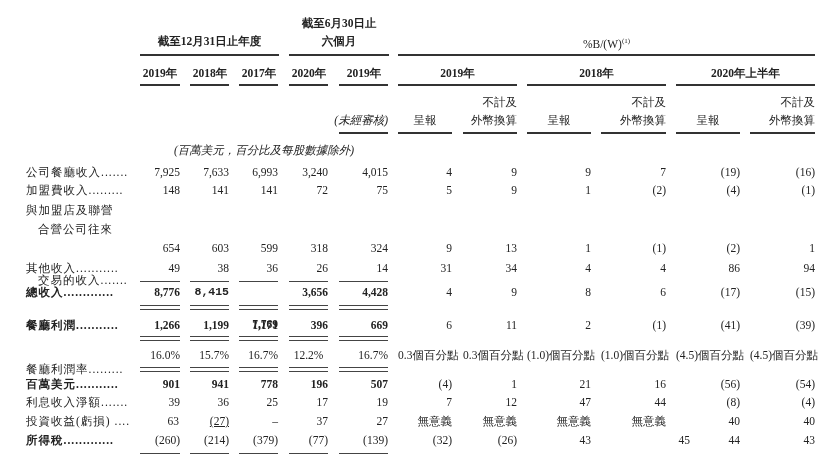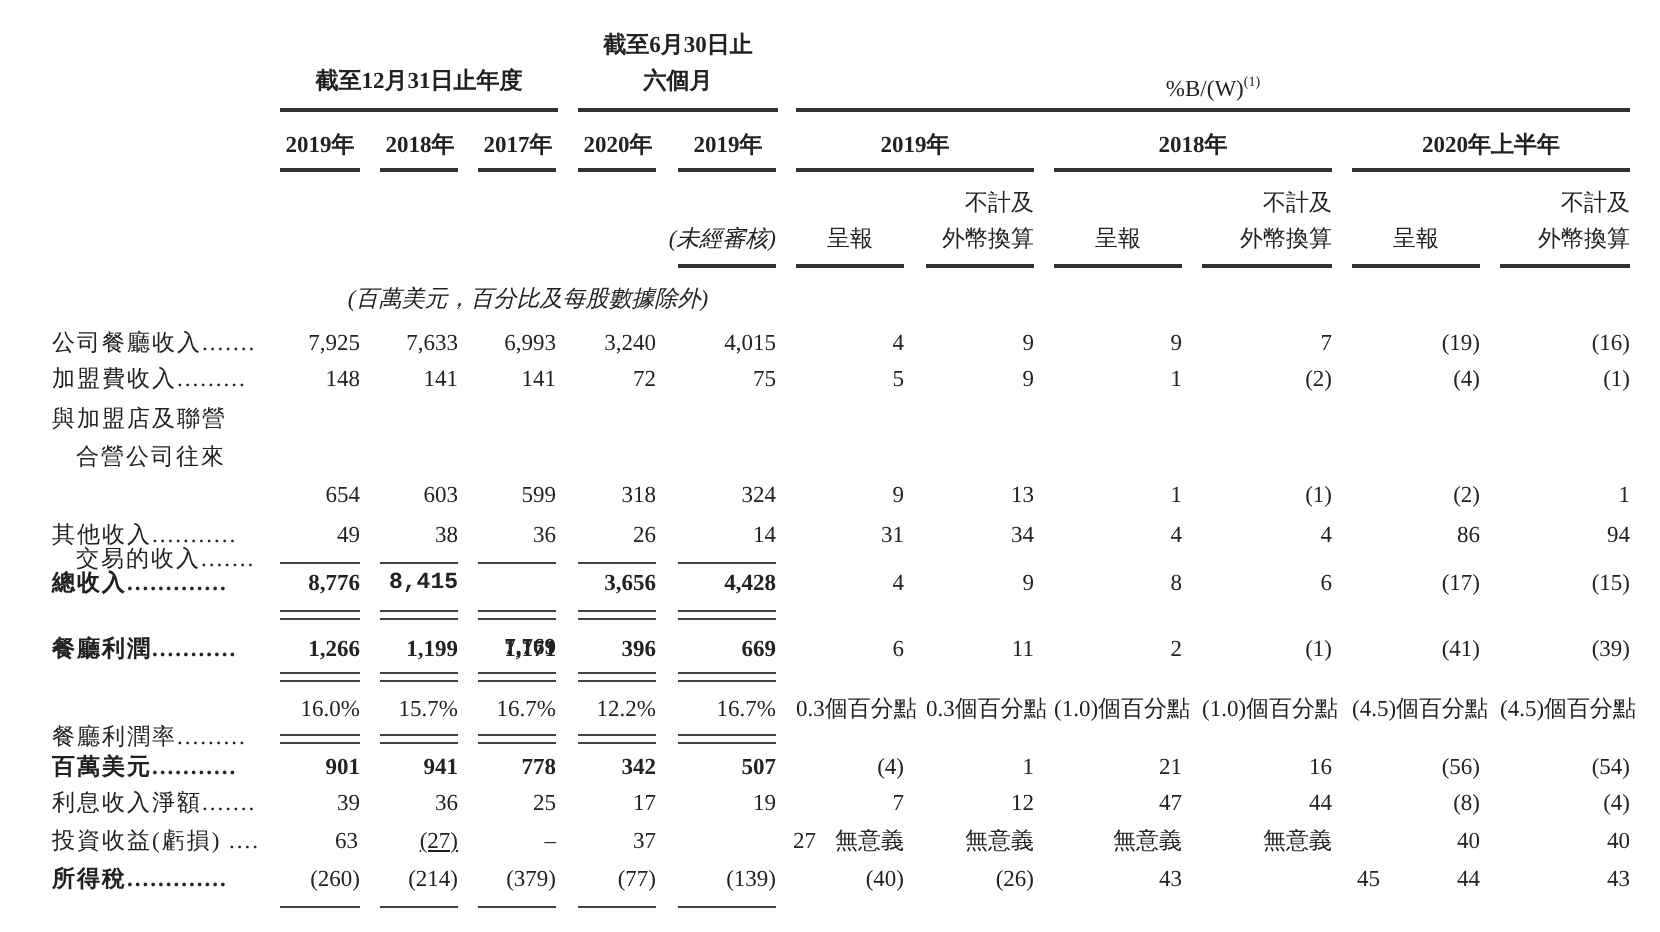--- a/index.html
+++ b/index.html
@@ -140,33 +140,33 @@
     <div class="t r" style="left: 398px; width: 54px; top: 318px;">6</div>
     <div class="t r" style="left: 463px; width: 54px; top: 318px;">11</div>
     <div class="t r" style="left: 527px; width: 64px; top: 318px;">2</div>
     <div class="t r" style="left: 601px; width: 65px; top: 318px;">(1)</div>
     <div class="t r" style="left: 676px; width: 64px; top: 318px;">(41)</div>
     <div class="t r" style="left: 750px; width: 65px; top: 318px;">(39)</div>
     <div class="lbl" style="top: 348px; left: 26px; margin-top: 14px;">餐廳利潤率.........</div>
     <div class="t r" style="left: 140px; width: 40px; top: 348px;">16.0%</div>
     <div class="t r" style="left: 190px; width: 39px; top: 348px;">15.7%</div>
     <div class="t r" style="left: 239px; width: 39px; top: 348px;">16.7%</div>
-    <div class="t r" style="left: 289px; width: 39px; top: 348px;">12.2%</div>
+    <div class="t r" style="left: 289px; width: 39px; top: 348px; text-align: center;">12.2%</div>
     <div class="t r" style="left: 339px; width: 49px; top: 348px;">16.7%</div>
     <div class="t r" style="left: 398px; width: 54px; top: 348px;">0.3個百分點</div>
     <div class="t r" style="left: 463px; width: 54px; top: 348px;">0.3個百分點</div>
     <div class="t r" style="left: 527px; width: 64px; top: 348px;">(1.0)個百分點</div>
     <div class="t r" style="left: 601px; width: 65px; top: 348px;">(1.0)個百分點</div>
     <div class="t r" style="left: 676px; width: 64px; top: 348px;">(4.5)個百分點</div>
     <div class="t r" style="left: 750px; width: 65px; top: 348px;">(4.5)個百分點</div>
     <div class="lbl b" style="top: 377px; left: 26px;">百萬美元...........</div>
     <div class="t r b" style="left: 140px; width: 40px; top: 377px;">901</div>
     <div class="t r b" style="left: 190px; width: 39px; top: 377px;">941</div>
     <div class="t r b" style="left: 239px; width: 39px; top: 377px;">778</div>
-    <div class="t r b" style="left: 289px; width: 39px; top: 377px;">342</div>
+    <div class="t r b" style="left: 289px; width: 39px; top: 377px;">196</div>
     <div class="t r b" style="left: 339px; width: 49px; top: 377px;">507</div>
     <div class="t r" style="left: 398px; width: 54px; top: 377px;">(4)</div>
     <div class="t r" style="left: 463px; width: 54px; top: 377px;">1</div>
     <div class="t r" style="left: 527px; width: 64px; top: 377px;">21</div>
     <div class="t r" style="left: 601px; width: 65px; top: 377px;">16</div>
     <div class="t r" style="left: 676px; width: 64px; top: 377px;">(56)</div>
     <div class="t r" style="left: 750px; width: 65px; top: 377px;">(54)</div>
     <div class="lbl" style="top: 395px; left: 26px;">利息收入淨額.......</div>
     <div class="t r" style="left: 140px; width: 40px; top: 395px;">39</div>
     <div class="t r" style="left: 190px; width: 39px; top: 395px;">36</div>
@@ -177,34 +177,34 @@
     <div class="t r" style="left: 463px; width: 54px; top: 395px;">12</div>
     <div class="t r" style="left: 527px; width: 64px; top: 395px;">47</div>
     <div class="t r" style="left: 601px; width: 65px; top: 395px;">44</div>
     <div class="t r" style="left: 676px; width: 64px; top: 395px;">(8)</div>
     <div class="t r" style="left: 750px; width: 65px; top: 395px;">(4)</div>
     <div class="lbl" style="top: 414px; left: 26px;">投資收益(虧損) ....</div>
     <div class="t r" style="left: 139px; width: 40px; top: 414px;">63</div>
     <div class="t r" style="left: 190px; width: 39px; top: 414px; text-decoration: underline;">(27)</div>
     <div class="t r" style="left: 239px; width: 39px; top: 414px;">–</div>
     <div class="t r" style="left: 289px; width: 39px; top: 414px;">37</div>
-    <div class="t r" style="left: 359px; width: 49px; top: 414px;">27</div>
+    <div class="t r" style="left: 339px; width: 49px; top: 414px;">27</div>
     <div class="t r" style="left: 398px; width: 54px; top: 414px;">無意義</div>
     <div class="t r" style="left: 463px; width: 54px; top: 414px;">無意義</div>
     <div class="t r" style="left: 527px; width: 64px; top: 414px;">無意義</div>
     <div class="t r" style="left: 601px; width: 65px; top: 414px;">無意義</div>
     <div class="t r" style="left: 676px; width: 64px; top: 414px;">40</div>
     <div class="t r" style="left: 750px; width: 65px; top: 414px;">40</div>
     <div class="lbl" style="top: 433px; left: 26px; font-weight: bold;">所得稅.............</div>
     <div class="t r" style="left: 140px; width: 40px; top: 433px;">(260)</div>
     <div class="t r" style="left: 190px; width: 39px; top: 433px;">(214)</div>
     <div class="t r" style="left: 239px; width: 39px; top: 433px;">(379)</div>
     <div class="t r" style="left: 289px; width: 39px; top: 433px;">(77)</div>
     <div class="t r" style="left: 339px; width: 49px; top: 433px;">(139)</div>
-    <div class="t r" style="left: 398px; width: 54px; top: 433px;">(40)</div>
+    <div class="t r" style="left: 398px; width: 54px; top: 433px;">(32)</div>
     <div class="t r" style="left: 463px; width: 54px; top: 433px;">(26)</div>
     <div class="t r" style="left: 527px; width: 64px; top: 433px;">43</div>
     <div class="t r" style="left: 625px; width: 65px; top: 433px;">45</div>
     <div class="t r" style="left: 676px; width: 64px; top: 433px;">44</div>
     <div class="t r" style="left: 750px; width: 65px; top: 433px;">43</div>
   </div>
 
 <div>
   <div class="line thin" style="left:140px;top:281px;width:40px;"></div>
   <div class="line thin" style="left:190px;top:281px;width:39px;"></div>

